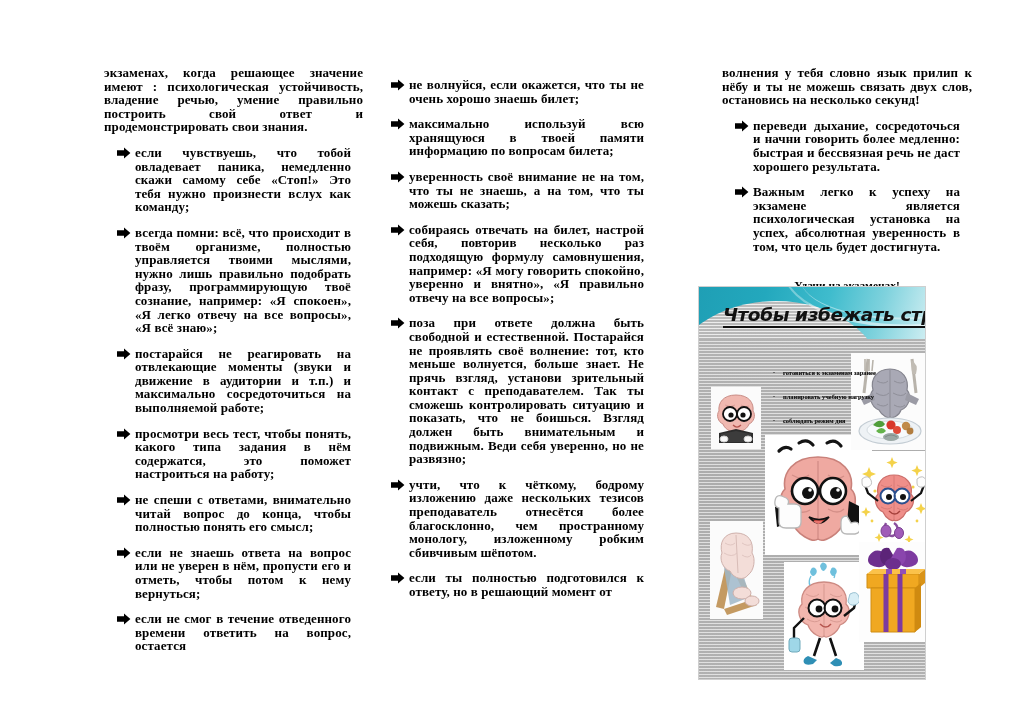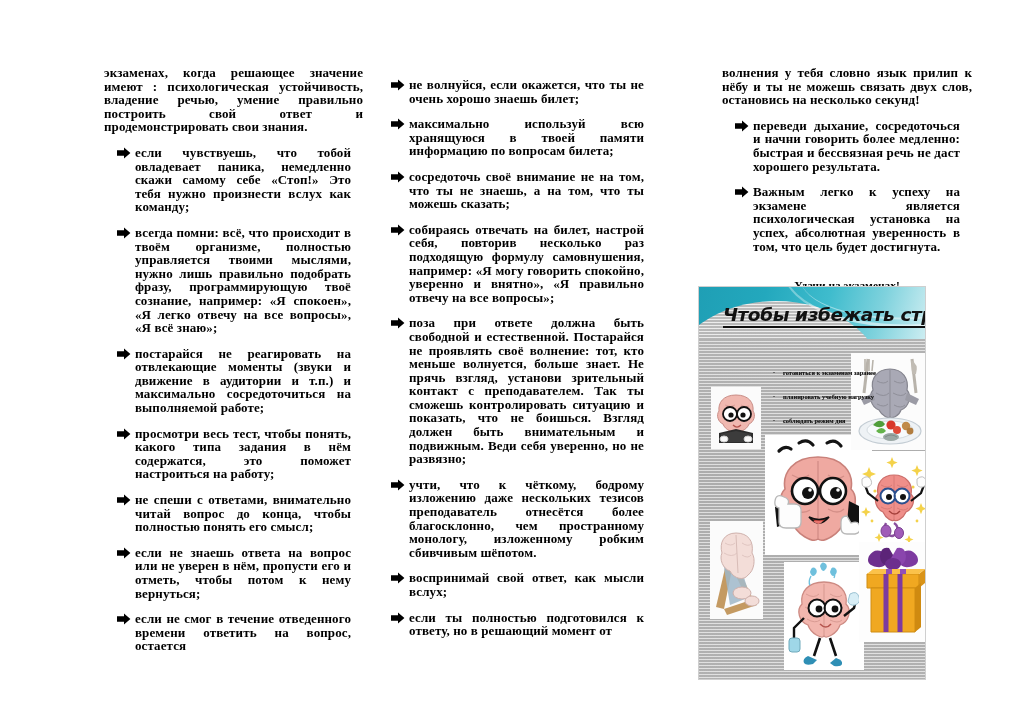--- a/index.html
+++ b/index.html
@@ -316,21 +316,21 @@
         </span>
         <span>максимально используй всю хранящуюся в твоей памяти информацию по вопросам билета;</span>
       </div>
 
       <div class="para bullet-row">
         <span class="arrow">
           <svg viewBox="0 0 14 12">
               <path d="M0 3.2 L7 3.2 L7 0.6 L13.4 6 L7 11.4 L7 8.8 L0 8.8 Z" fill="#000"></path>
             </svg>
         </span>
-        <span>сосредоточь своё внимание не на том, что ты не знаешь, а на том, что ты можешь сказать;</span>
+        <span>уверенность своё внимание не на том, что ты не знаешь, а на том, что ты можешь сказать;</span>
       </div>
 
       <div class="para bullet-row">
         <span class="arrow">
           <svg viewBox="0 0 14 12">
               <path d="M0 3.2 L7 3.2 L7 0.6 L13.4 6 L7 11.4 L7 8.8 L0 8.8 Z" fill="#000"></path>
             </svg>
         </span>
         <span>собираясь отвечать на билет, настрой себя, повторив несколько раз подходящую формулу самовнушения, например: «Я могу говорить спокойно, уверенно и внятно», «Я правильно отвечу на все вопросы»;</span>
       </div>
@@ -346,28 +346,20 @@
 
       <div class="para bullet-row">
         <span class="arrow">
           <svg viewBox="0 0 14 12">
               <path d="M0 3.2 L7 3.2 L7 0.6 L13.4 6 L7 11.4 L7 8.8 L0 8.8 Z" fill="#000"></path>
             </svg>
         </span>
         <span>   учти, что к чёткому, бодрому изложению даже нескольких тезисов преподаватель отнесётся более благосклонно, чем пространному монологу, изложенному робким сбивчивым шёпотом.</span>
       </div>
 
-      <div class="para bullet-row">
-        <span class="arrow">
-          <svg viewBox="0 0 14 12">
-              <path d="M0 3.2 L7 3.2 L7 0.6 L13.4 6 L7 11.4 L7 8.8 L0 8.8 Z" fill="#000"></path>
-            </svg>
-        </span>
-        <span> воспринимай свой ответ, как мысли вслух;</span>
-      </div>
 
       <div class="para bullet-row">
         <span class="arrow">
           <svg viewBox="0 0 14 12">
               <path d="M0 3.2 L7 3.2 L7 0.6 L13.4 6 L7 11.4 L7 8.8 L0 8.8 Z" fill="#000"></path>
             </svg>
         </span>
         <span>если ты полностью подготовился к ответу, но в решающий момент от</span>
       </div>
 

